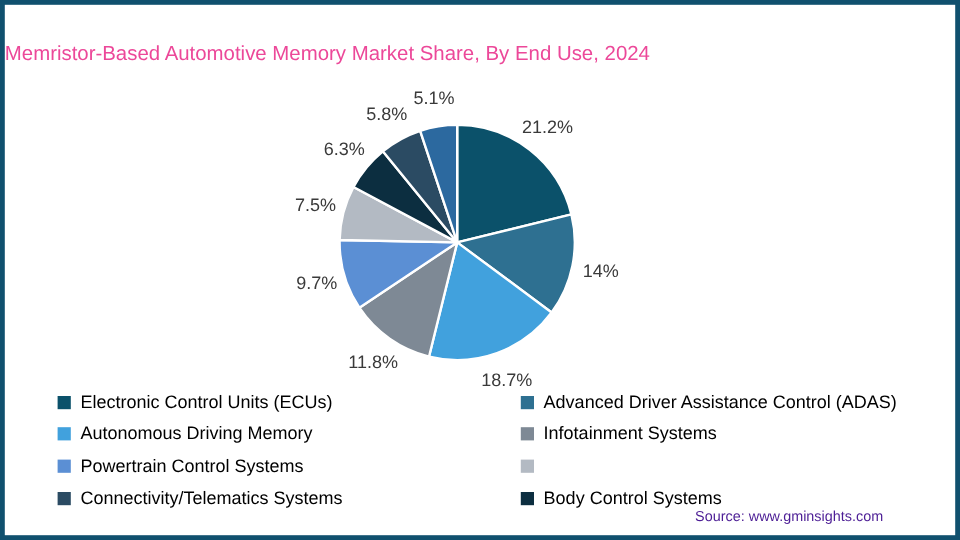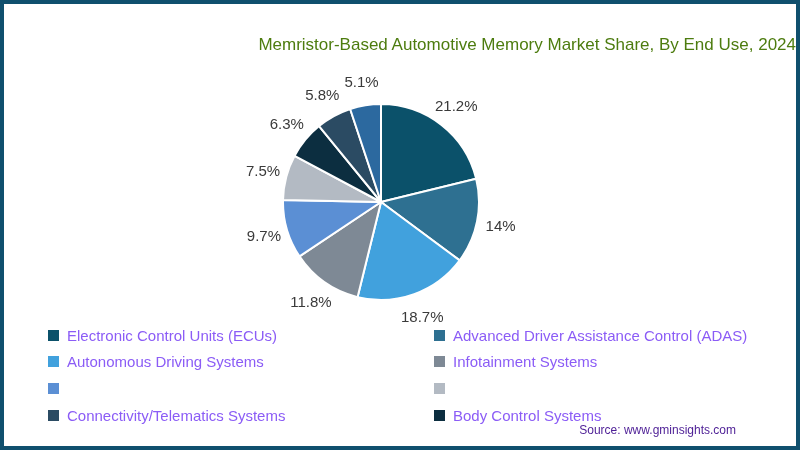--- a/index.html
+++ b/index.html
@@ -15,23 +15,23 @@
     position: absolute;
     left: 0; top: 0;
     width: 792px; height: 442px;
     border: 4px solid #10506e;
     background: #ffffff;
   }
   #chart-title {
     position: absolute;
     left: 0; top: 31px;
     width: 100%;
-    text-align: right;
+    text-align: left;
     font-size: 17px;
-    color: #4d7c0f;
+    color: #ec4899;
     letter-spacing: 0px;
   }
   #pie-svg {
     position: absolute;
     left: 0; top: 0;
     width: 800px; height: 340px;
   }
   #pie-svg text {
     font-family: "Liberation Sans", sans-serif;
     font-size: 15px;
@@ -51,21 +51,21 @@
     white-space: nowrap;
   }
   .swatch {
     display: inline-block;
     width: 11px; height: 11px;
     margin-right: 8px;
     flex: 0 0 auto;
   }
   .legend-label {
     font-size: 15px;
-    color: #8b5cf6;
+    color: #000000;
   }
   #source-note {
     position: absolute;
     right: 60px;
     top: 419px;
     font-size: 12px;
     color: #4c1d95;
   }
 </style>
 </head>
@@ -99,28 +99,29 @@
       <div class="legend-item">
         <span class="swatch" style="background: rgb(11, 81, 106);"></span>
         <span class="legend-label">Electronic Control Units (ECUs)</span>
       </div>
       <div class="legend-item">
         <span class="swatch" style="background: rgb(46, 112, 145);"></span>
         <span class="legend-label">Advanced Driver Assistance Control (ADAS)</span>
       </div>
       <div class="legend-item">
         <span class="swatch" style="background: rgb(65, 161, 221);"></span>
-        <span class="legend-label">Autonomous Driving Systems</span>
+        <span class="legend-label">Autonomous Driving Memory</span>
       </div>
       <div class="legend-item">
         <span class="swatch" style="background: rgb(126, 137, 149);"></span>
         <span class="legend-label">Infotainment Systems</span>
       </div>
       <div class="legend-item">
         <span class="swatch" style="background: rgb(91, 143, 212);"></span>
+        <span class="legend-label">Powertrain Control Systems</span>
       </div>
       <div class="legend-item">
         <span class="swatch" style="background: rgb(179, 186, 195);"></span>
       </div>
       <div class="legend-item">
         <span class="swatch" style="background: rgb(43, 75, 99);"></span>
         <span class="legend-label">Connectivity/Telematics Systems</span>
       </div>
       <div class="legend-item">
         <span class="swatch" style="background: rgb(12, 46, 64);"></span>

